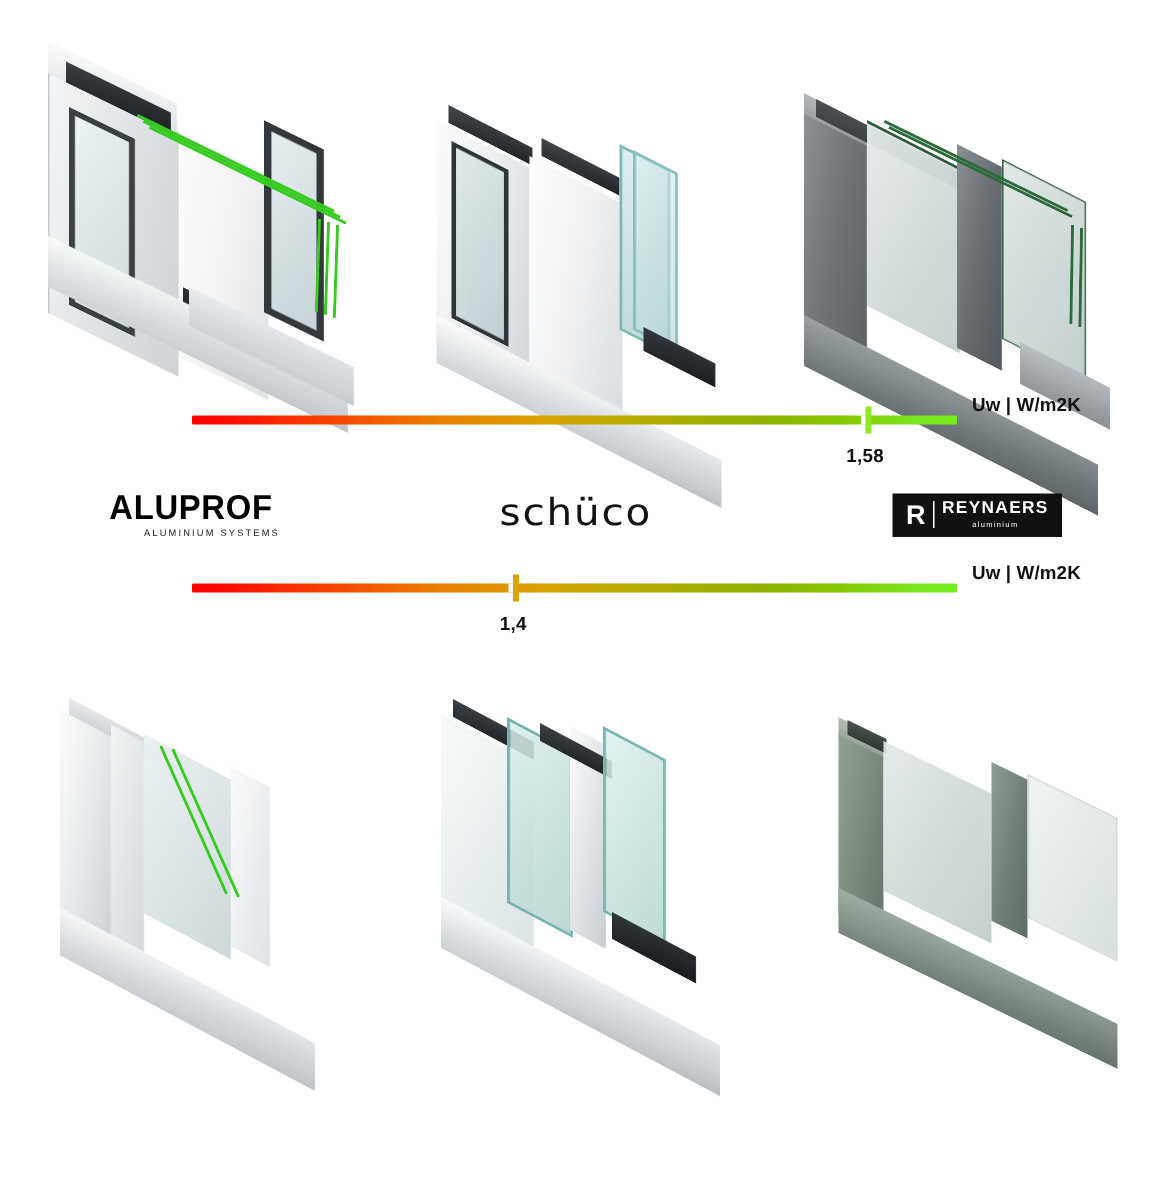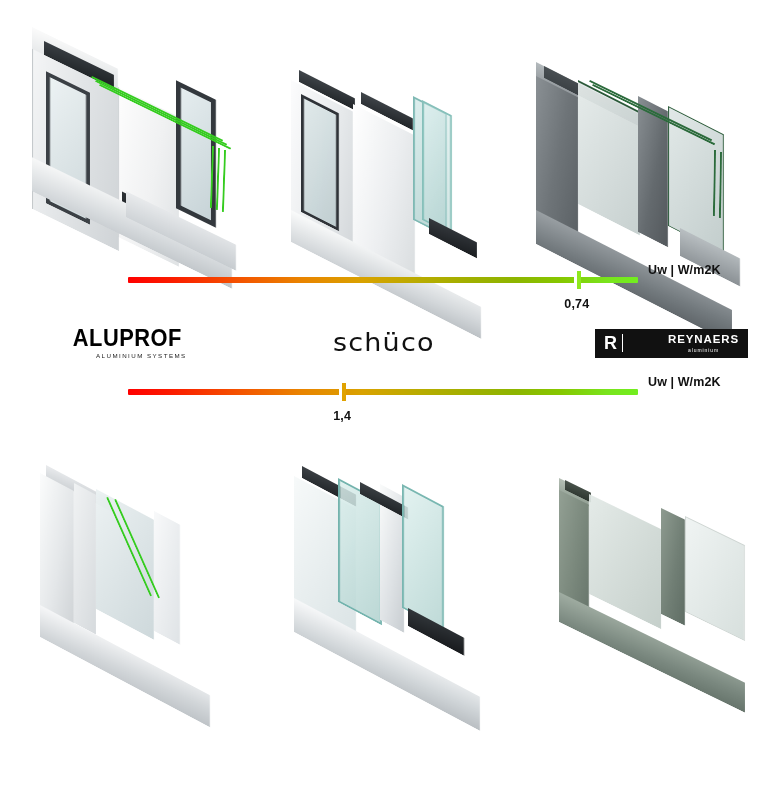--- a/index.html
+++ b/index.html
@@ -470,21 +470,21 @@
   }
   .rey-r {
     color: #fff;
     font-size: 18px;
     font-weight: 700;
     line-height: 1;
     font-family: "Liberation Sans", sans-serif;
     padding-right: 5px;
     border-right: 1.5px solid #ffffff;
   }
-  .rey-text { text-align: center; line-height: 1; margin-left: 40px; }
+  .rey-text { text-align: center; line-height: 1; }
   .rey-name {
     color: #fff;
     font-size: 11.5px;
     font-weight: 700;
     letter-spacing: 0.9px;
   }
   .rey-sub {
     color: #fff;
     font-size: 5px;
     letter-spacing: 0.9px;
@@ -549,21 +549,21 @@
       </div>
     </div>
 
   </div>
 
   <div class="scale-block">
     <div class="bar-wrap">
       <div class="bar"></div>
       <div class="marker-gap" style="left:calc(88% - 3px);"></div>
       <div class="marker" style="left:88%;background:#8ee81f;"></div>
-      <div class="marker-label" style="left:88%;">0,74</div>
+      <div class="marker-label" style="left:88%;">1,58</div>
     </div>
     <div class="unit-label">Uw | W/m2K</div>
   </div>
 
 
   <div class="logo-row" style="margin-top:12px;">
 
     <div class="logo-slot logo-schuco">
       <div class="schuco-word">schüco</div>
     </div>

